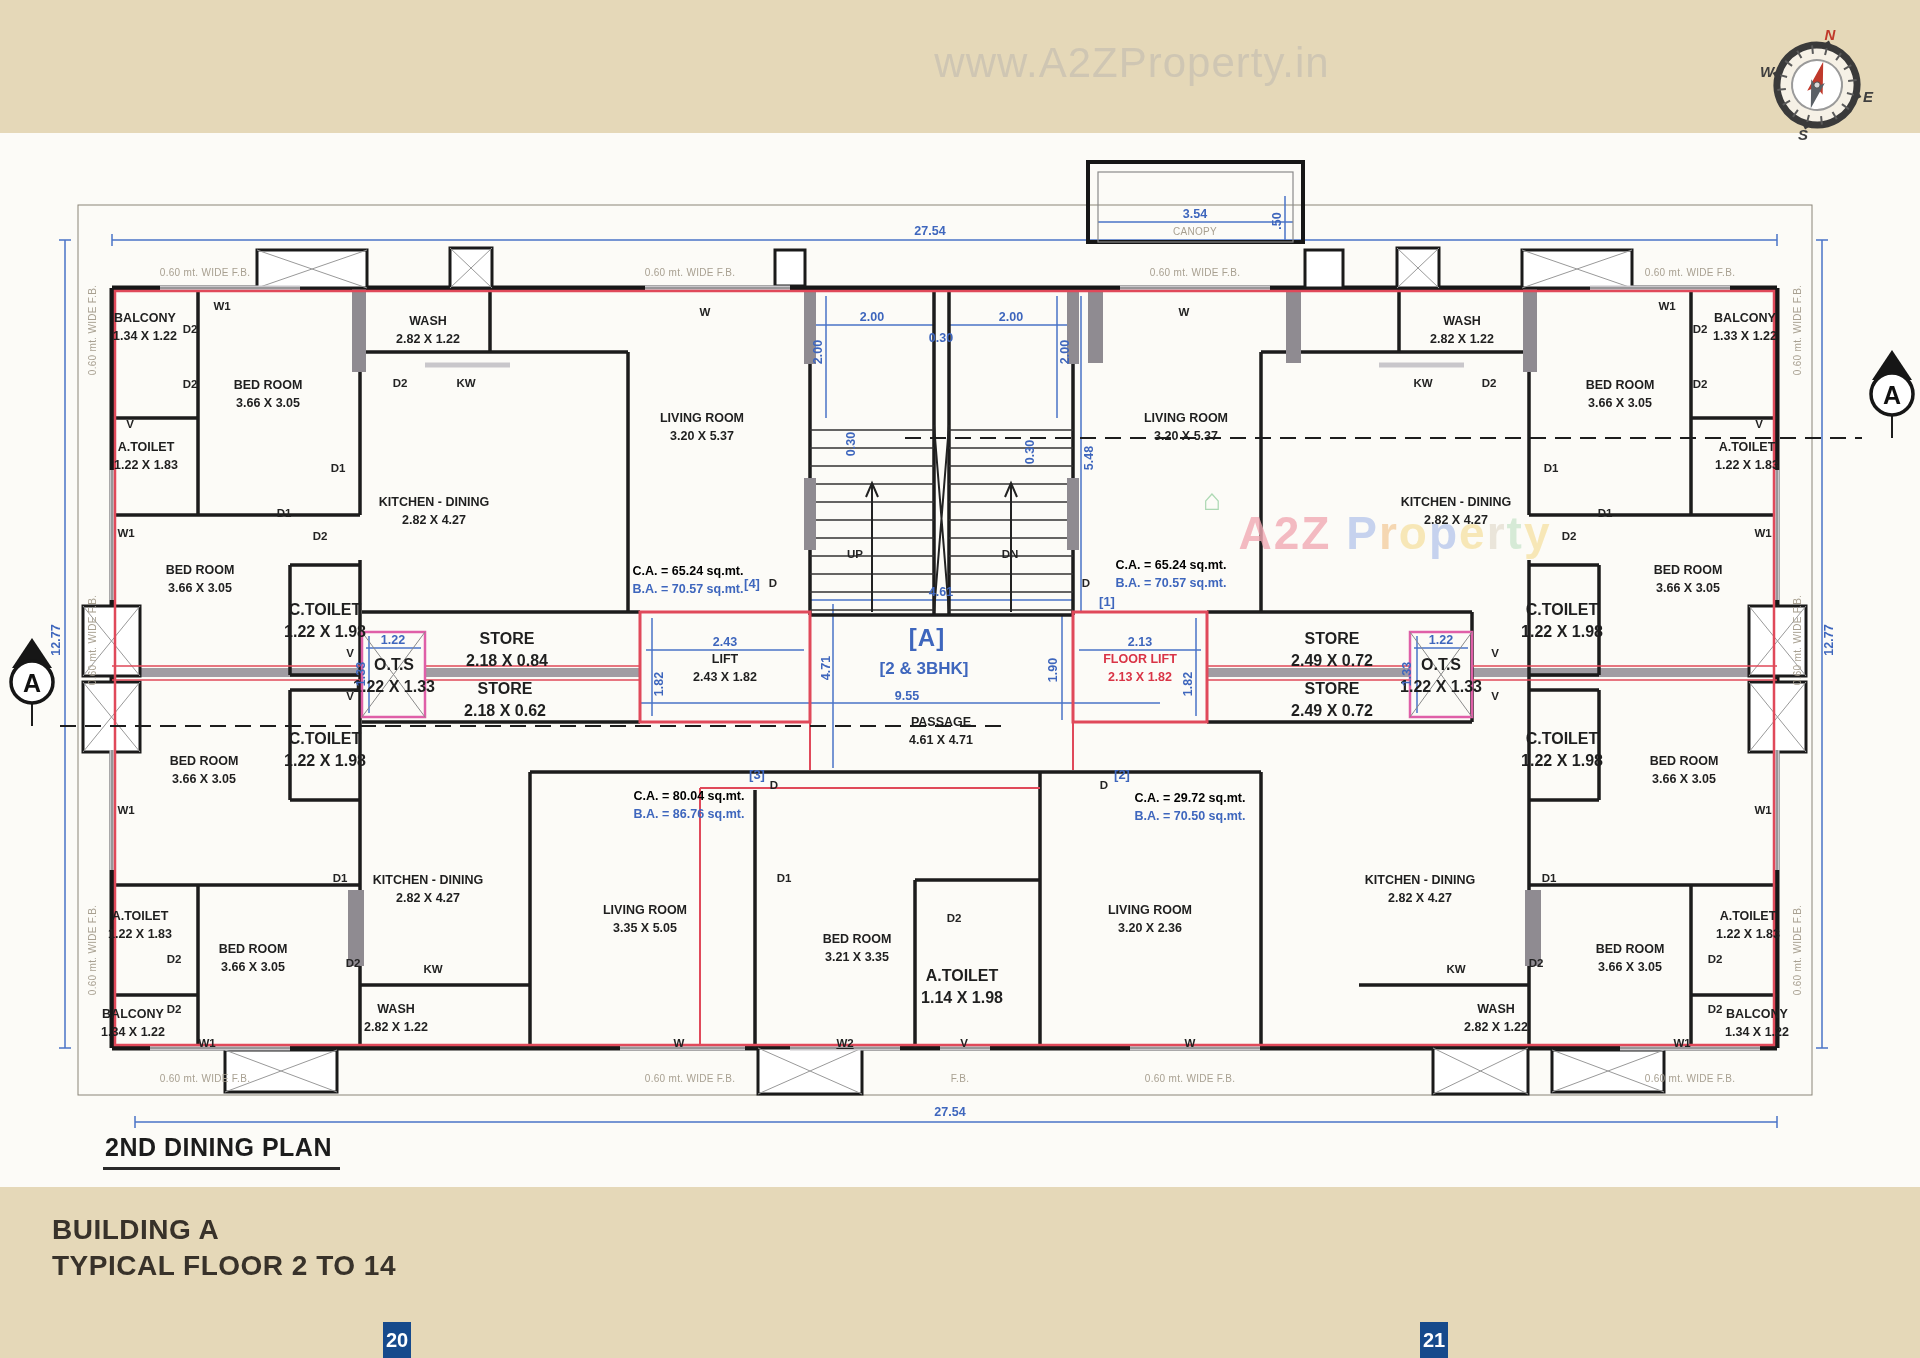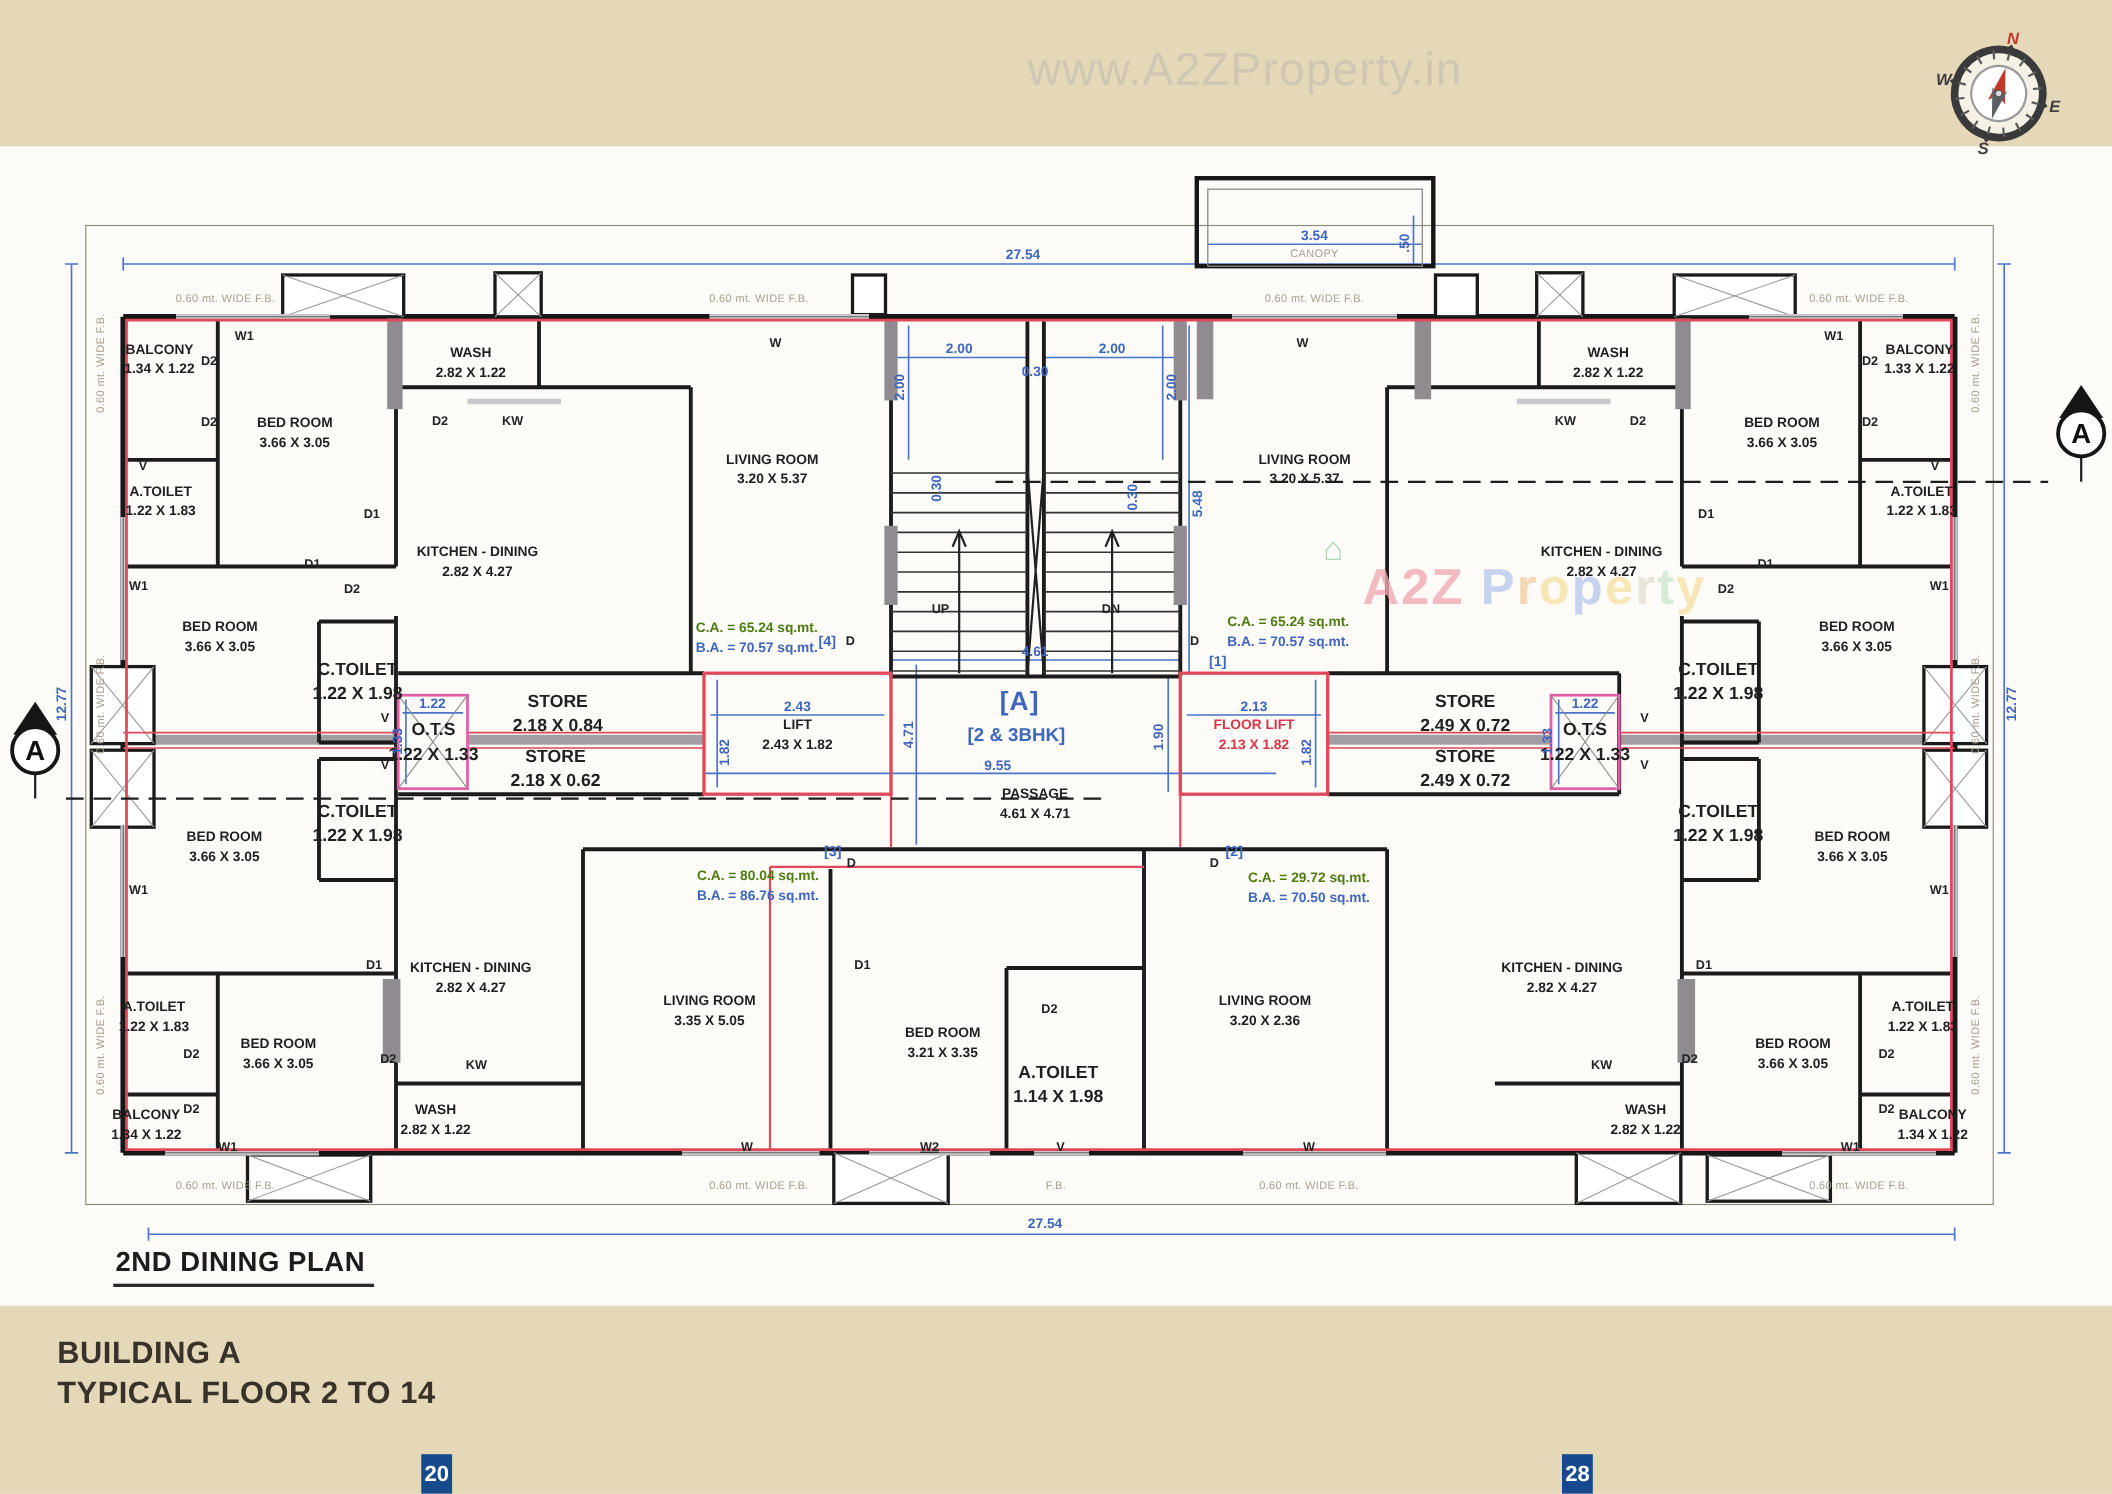--- a/index.html
+++ b/index.html
@@ -11,21 +11,21 @@
        font-family:"Liberation Sans",sans-serif;}
   .room{font-weight:600;font-size:12.5px;line-height:1.4;color:#1f1f1f;}
   .room .sz{font-weight:600;}
   .room.sm{font-size:16px;}
   .room.red{color:#d93446;}
   .tag{font-weight:600;font-size:11.5px;color:#232323;}
   .dim{font-weight:700;font-size:12.5px;color:#3e66bd;}
   .rot{transform:translate(-50%,-50%) rotate(-90deg);}
   .fb{font-weight:400;font-size:10px;color:#a8a091;letter-spacing:.3px;}
   .ann{font-weight:700;font-size:12.5px;line-height:1.45;text-align:left;}
-  .ann .ca{color:#4d7c0f;}
+  .ann .ca{color:#000000;}
   .ann .ba{color:#3e66bd;}
   .utag{font-weight:700;font-size:13px;color:#3e66bd;}
   .bigA{font-weight:700;font-size:24px;color:#3e66bd;letter-spacing:1px;}
   .bhk{font-weight:700;font-size:17px;color:#3e66bd;}
   .marker-letter{font-weight:700;font-size:25px;color:#101010;}
   #wm-top{position:absolute;left:1132px;top:63px;transform:translate(-50%,-50%);
           font-size:42px;font-weight:400;color:#cdc5b3;letter-spacing:1px;opacity:.9;}
   #wm-center{position:absolute;left:1395px;top:533px;transform:translate(-50%,-50%);
              font-size:46px;font-weight:700;letter-spacing:2px;opacity:.8;display:flex;}
   #wm-center span{display:inline-block;}
@@ -534,15 +534,15 @@
       <div class="lbl fb rot" style="left: 1797px; top: 640px;">0.60 mt. WIDE F.B.</div>
       <div class="lbl fb rot" style="left: 1797px; top: 950px;">0.60 mt. WIDE F.B.</div>
     </div>
 
   <div id="plan-title">2ND DINING PLAN</div>
   <div id="footer-text">
     <div>BUILDING A</div>
     <div>TYPICAL FLOOR 2 TO 14</div>
   </div>
   <div id="badge-20" class="page-badge">20</div>
-  <div id="badge-21" class="page-badge">28</div>
+  <div id="badge-21" class="page-badge">21</div>
 
 </div>
 
 </body></html>

